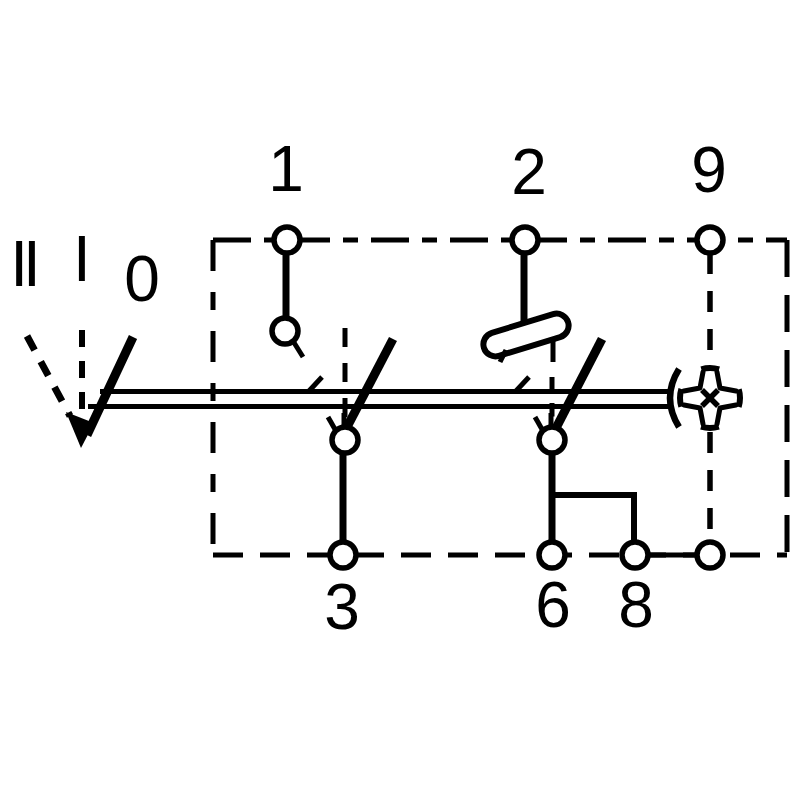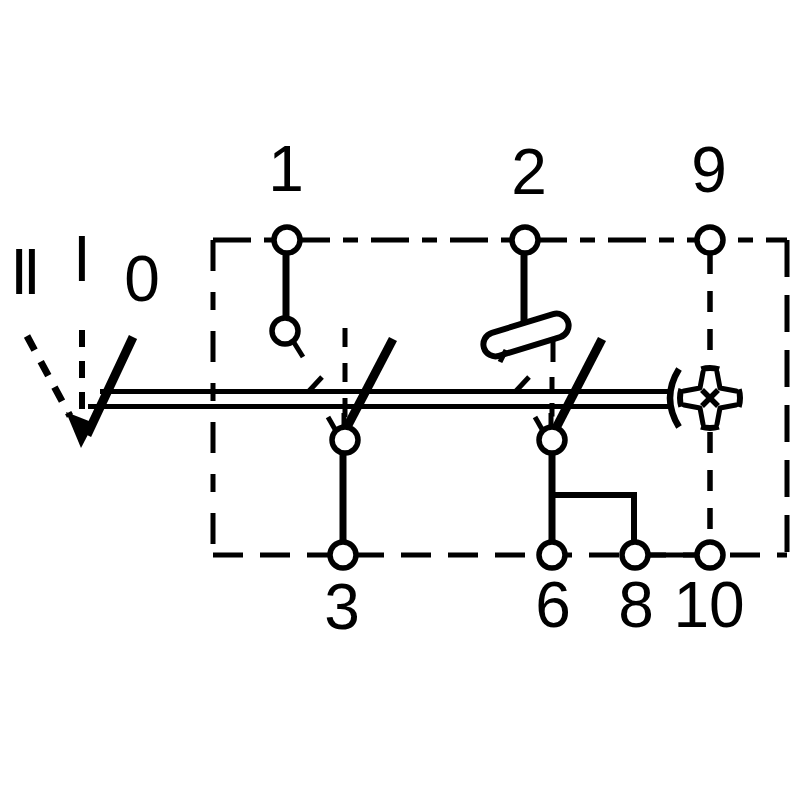--- a/index.html
+++ b/index.html
@@ -96,19 +96,18 @@
       </g>
     </g>
   </svg>
 
   <div class="lbl" style="left:286px;top:137px">1</div>
   <div class="lbl" style="left:529px;top:140px">2</div>
   <div class="lbl" style="left:709px;top:138px">9</div>
   <div class="lbl" style="left:342px;top:575px">3</div>
   <div class="lbl" style="left:553px;top:573px">6</div>
   <div class="lbl" style="left:636px;top:573px">8</div>
-  <div class="lbl" style="left:709px;top:573px">10</div>
 
-  <div class="lbl tight" style="left:23px;top:240px">II</div>
+  <div class="lbl tight" style="left:23px;top:232px">II</div>
   <div class="lbl" style="left:82px;top:227px">I</div>
   <div class="lbl" style="left:142px;top:247px">0</div>
 
 </div>
 
 </body></html>

